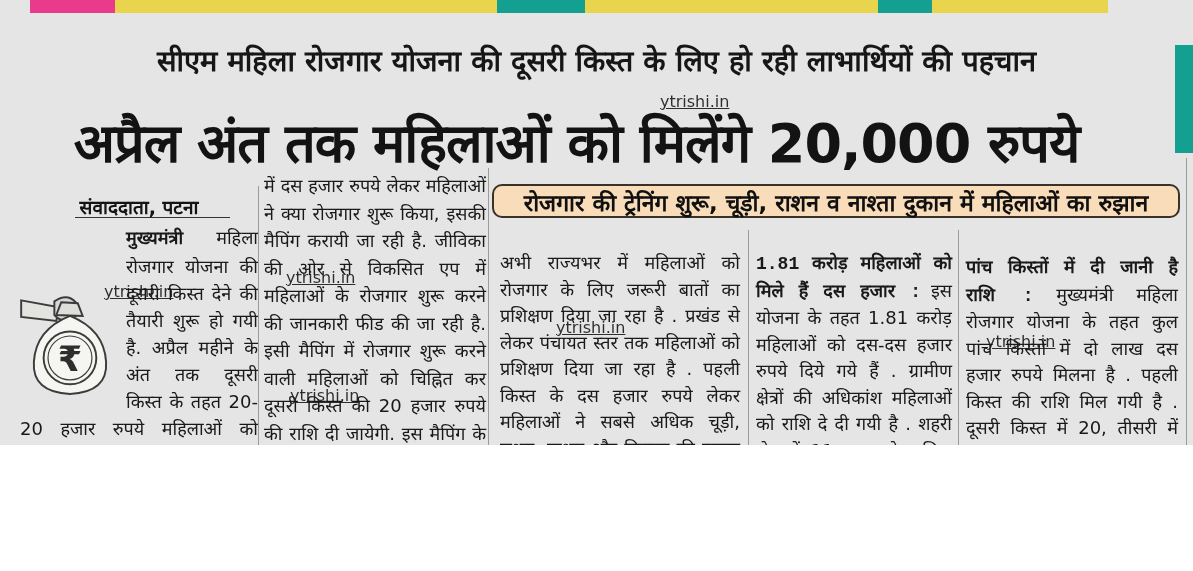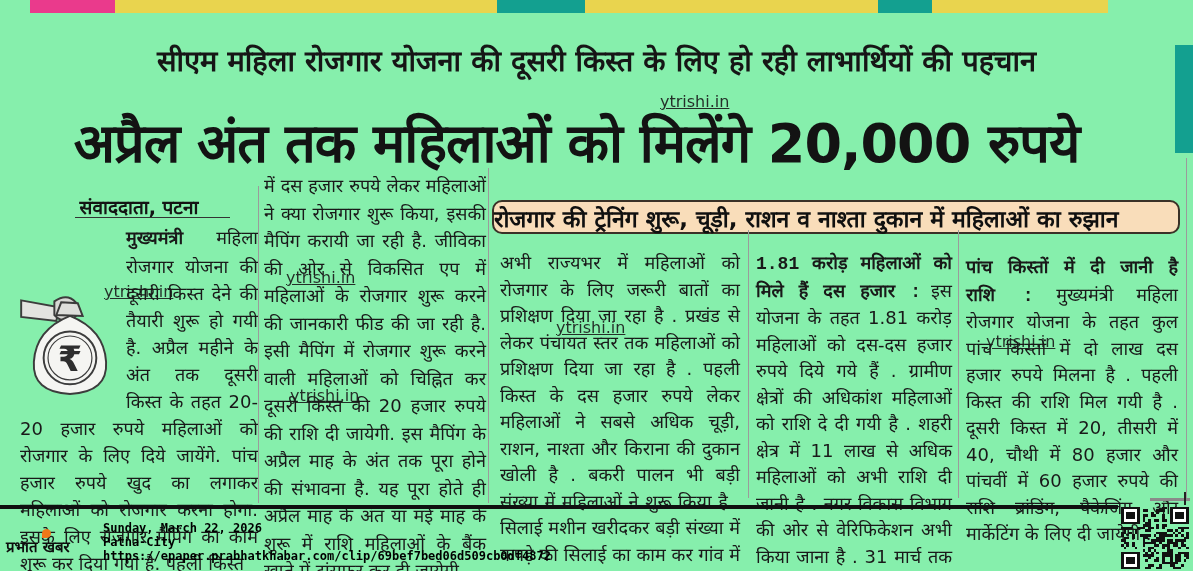--- a/index.html
+++ b/index.html
@@ -1,17 +1,17 @@
 <!DOCTYPE html>
 <html><head>
 <meta charset="utf-8">
 <style>
   html,body { margin:0; padding:0; background:#ffffff; }
   #page {
-    position:relative; width:1193px; height:571px; background:#86efac;
+    position:relative; width:1193px; height:445px; background:#e5e5e5;
     font-family:"DejaVu Sans", sans-serif; color:#141414; overflow:hidden;
   }
   
   .strip { position:absolute; top:0; height:13px; }
   .strip-yellow { left:30px;  width:1078px; background:#e9d44e; }
   .strip-pink   { left:30px;  width:85px;   background:#ea3a8c; }
   .strip-teal1  { left:497px; width:88px;   background:#13a090; }
   .strip-teal2  { left:878px; width:54px;   background:#13a090; }
   .teal-right-box { position:absolute; left:1175px; top:45px; width:18px; height:108px; background:#13a090; }
 
@@ -44,22 +44,22 @@
   .col1 { left:20px;  top:224px; width:238px; height:279px; }
   .col2 { left:264px; top:172px; width:222px; height:331px; line-height:27.5px; }
   .lead-bold { font-weight:bold;font-family:Liberation Mono, monospace; }
 
   .bag-wrap { float:left; width:98px; height:122px; margin:50px 8px 4px 0; }
 
   
   .highlight-box {
     position:absolute; left:492px; top:184px; width:688px; height:34px;
     background:#f9ddba; border:2px solid #3a3127; border-radius:10px;
-    font-size:23px; font-weight:bold; line-height:34px;
-    color:#101010; white-space:nowrap; box-sizing:border-box;margin-top:16px;
+    text-align:center; font-size:23px; font-weight:bold; line-height:34px;
+    color:#101010; white-space:nowrap; box-sizing:border-box;
   }
   .colA { left:500px; top:250px; width:240px; line-height:26.5px; }
   .colB { left:756px; top:250px; width:196px; line-height:26.5px; }
   .colC { left:966px; top:254px; width:212px; line-height:26.5px; }
 
   
   .vrule { position:absolute; width:1px; background:#9b9b9b; }
   .vr1 { left:258px;  top:186px; height:317px; }
   .vr2 { left:488px;  top:168px; height:335px; }
   .vr3 { left:748px;  top:230px; height:268px; }

